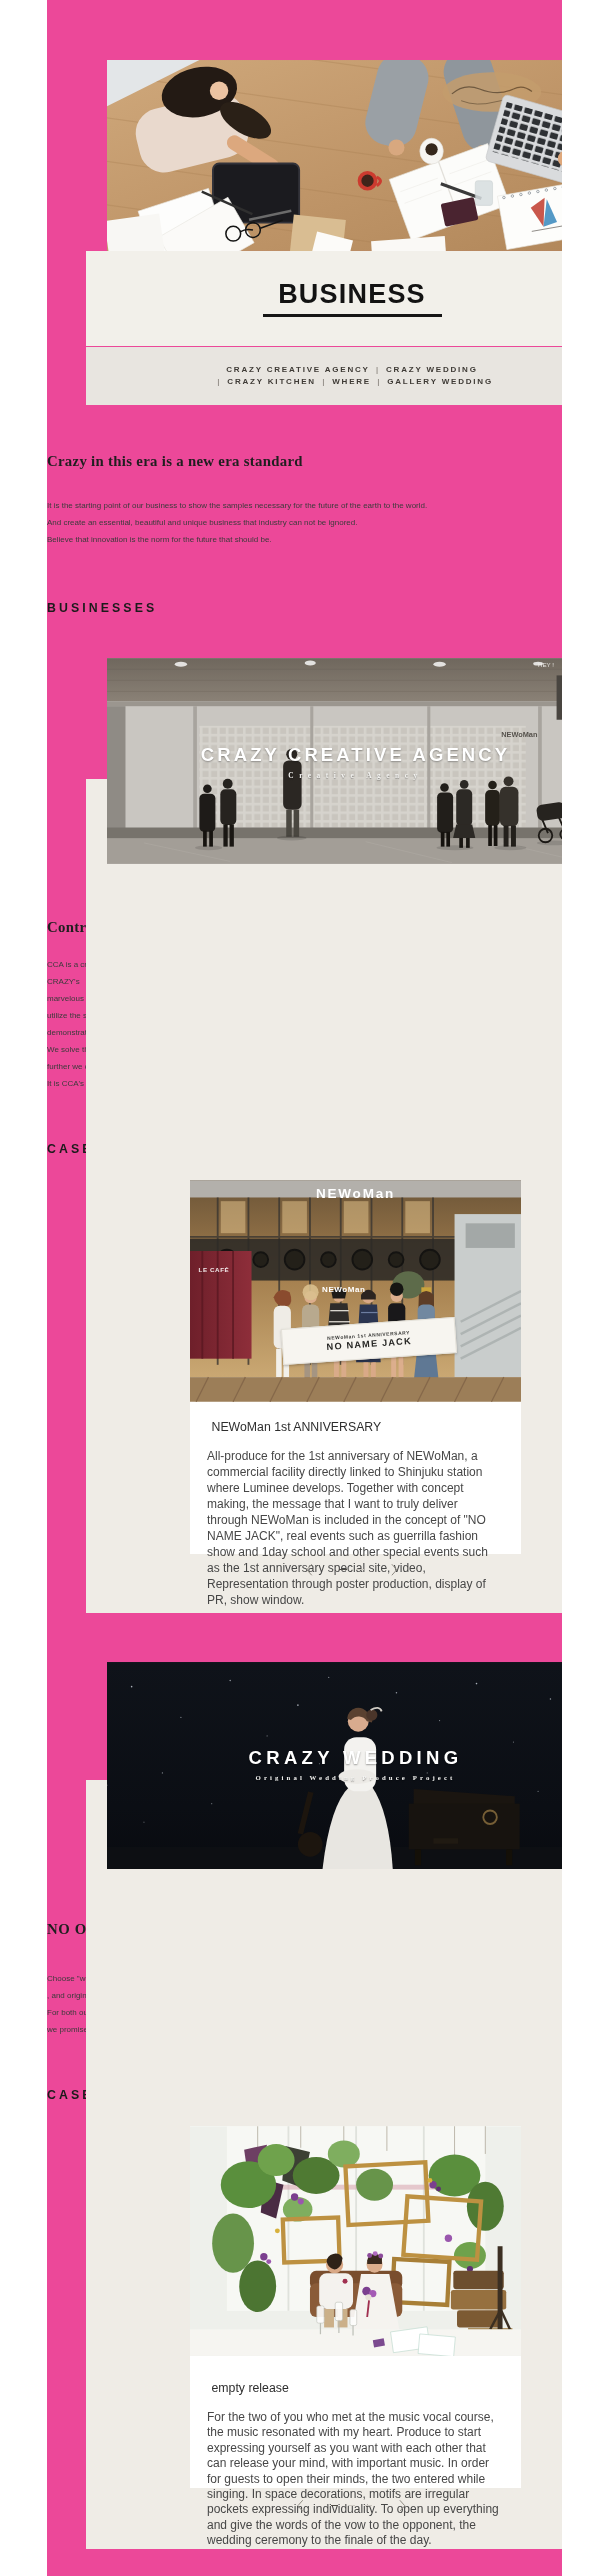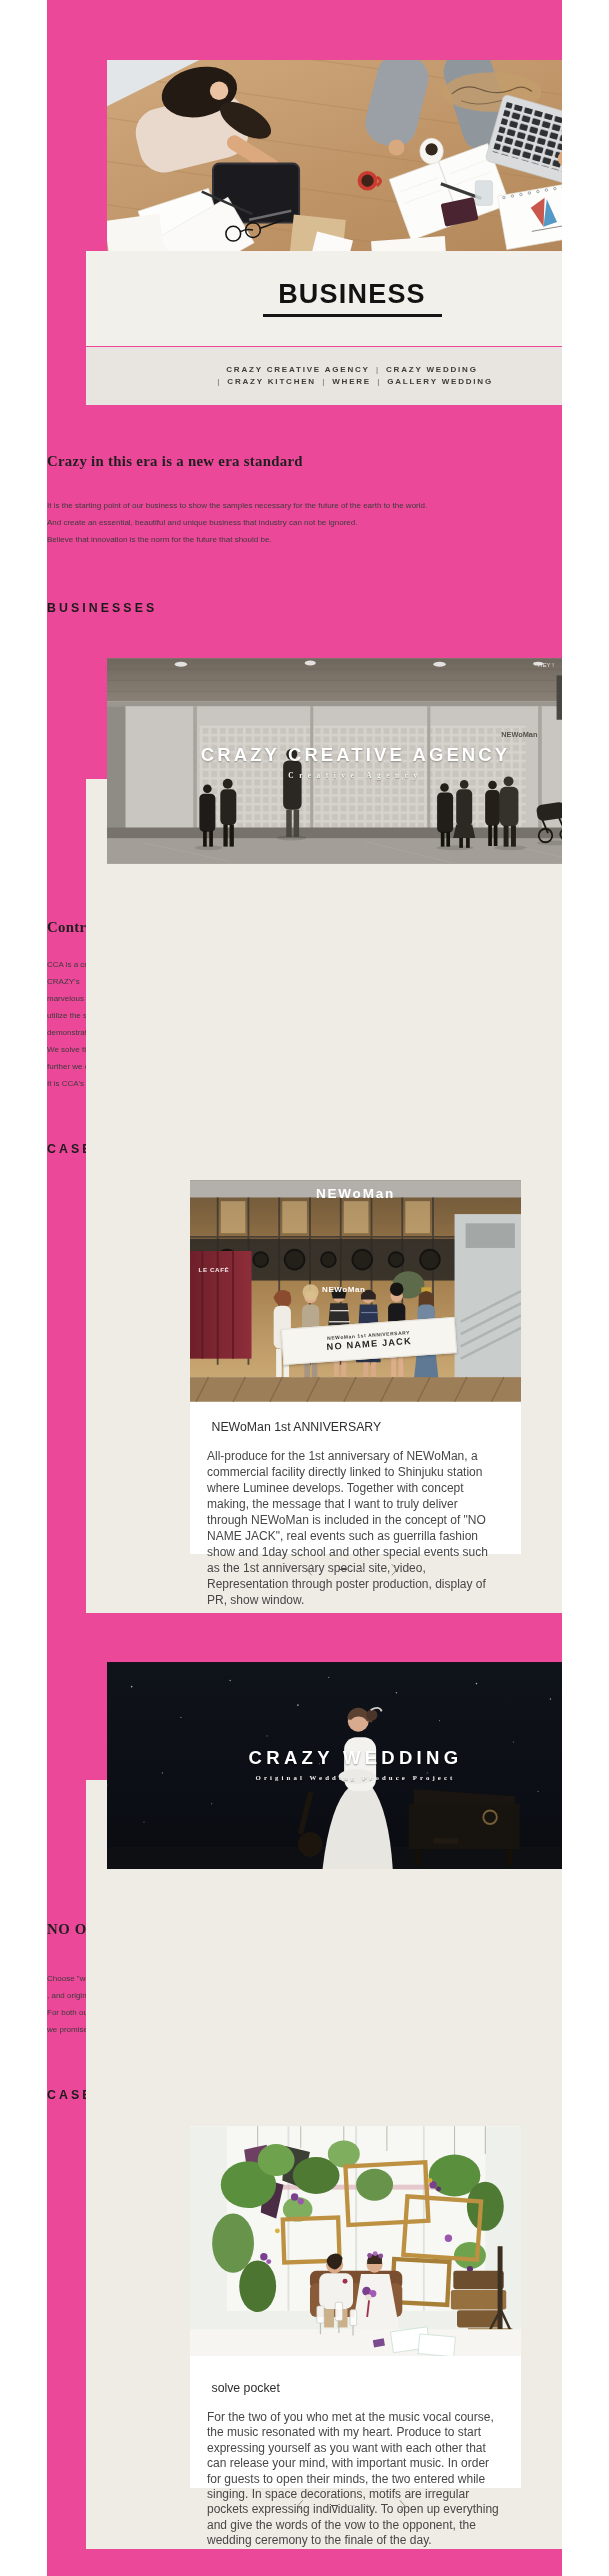--- a/index.html
+++ b/index.html
@@ -627,21 +627,21 @@
               <line x1="242" y1="316" x2="242" y2="336" stroke-width="2"></line>
             <rect x="260" y="298" width="11" height="26" rx="3"></rect>
               <line x1="265" y1="324" x2="265" y2="340" stroke-width="2"></line>
           </g>
           <rect x="328" y="330" width="60" height="34" fill="#ffffff" stroke="#bcd8cc" transform="rotate(-8 358 347)"></rect>
           <rect x="372" y="340" width="58" height="32" fill="#ffffff" stroke="#bcd8cc" transform="rotate(5 401 356)"></rect>
           <rect x="298" y="346" width="18" height="12" fill="#7b4a8f" transform="rotate(-10 307 352)"></rect>
         </g>
       </svg>
     </div>
-    <div class="card-title" style="top:255px;">solve pocket</div>
+    <div class="card-title" style="top:255px;">empty release</div>
     <p class="card-body" style="top:284px;margin:0;line-height:15.4px;">For the two of you who met at the music vocal course, the music resonated with my heart. Produce to start expressing yourself as you want with each other that can release your mind, with important music. In order for guests to open their minds, the two entered while singing. In space decorations, motifs are irregular pockets expressing individuality. To open up everything and give the words of the vow to the opponent, the wedding ceremony to the finale of the day.</p>
   </div>
 
   <div class="carousel" style="top:2498px;">
     <span class="chev">
       <svg width="8.6" height="13.5" viewBox="0 0 14 22">
         <polyline points="11,2 3,11 11,20" fill="none" stroke="#8d8981" stroke-width="1.6"></polyline>
         </svg>
     </span>
     <span style="width:6.2px;"></span>

